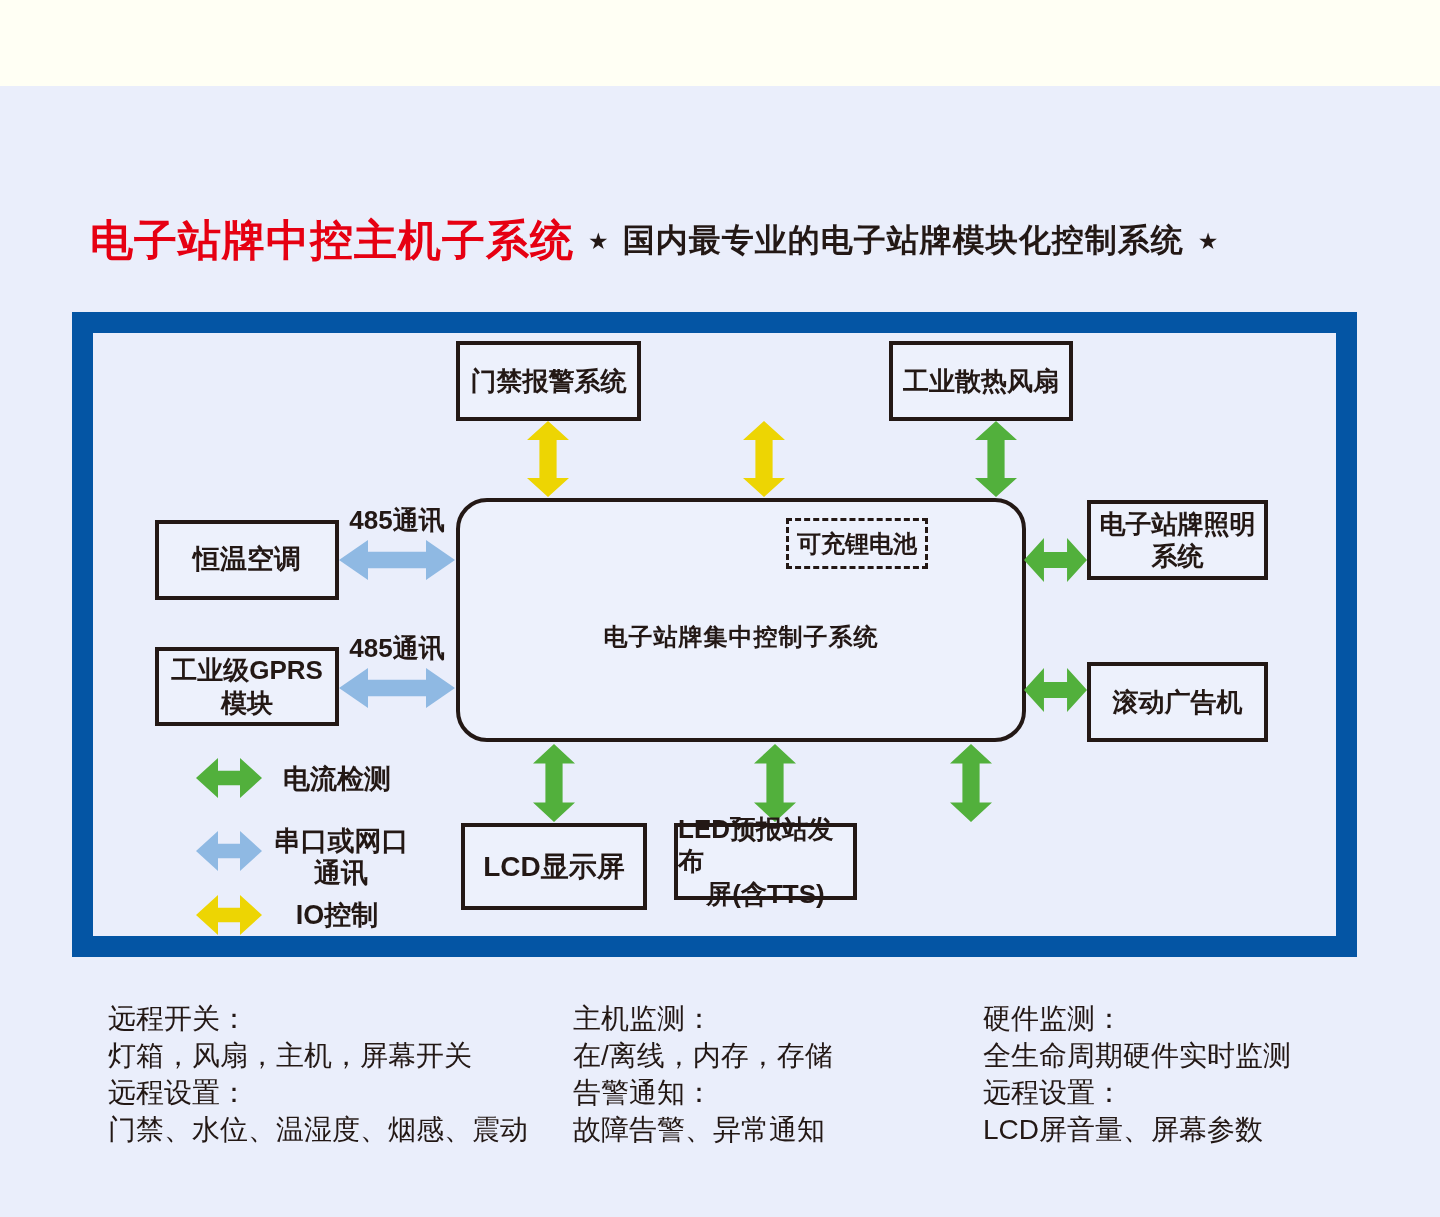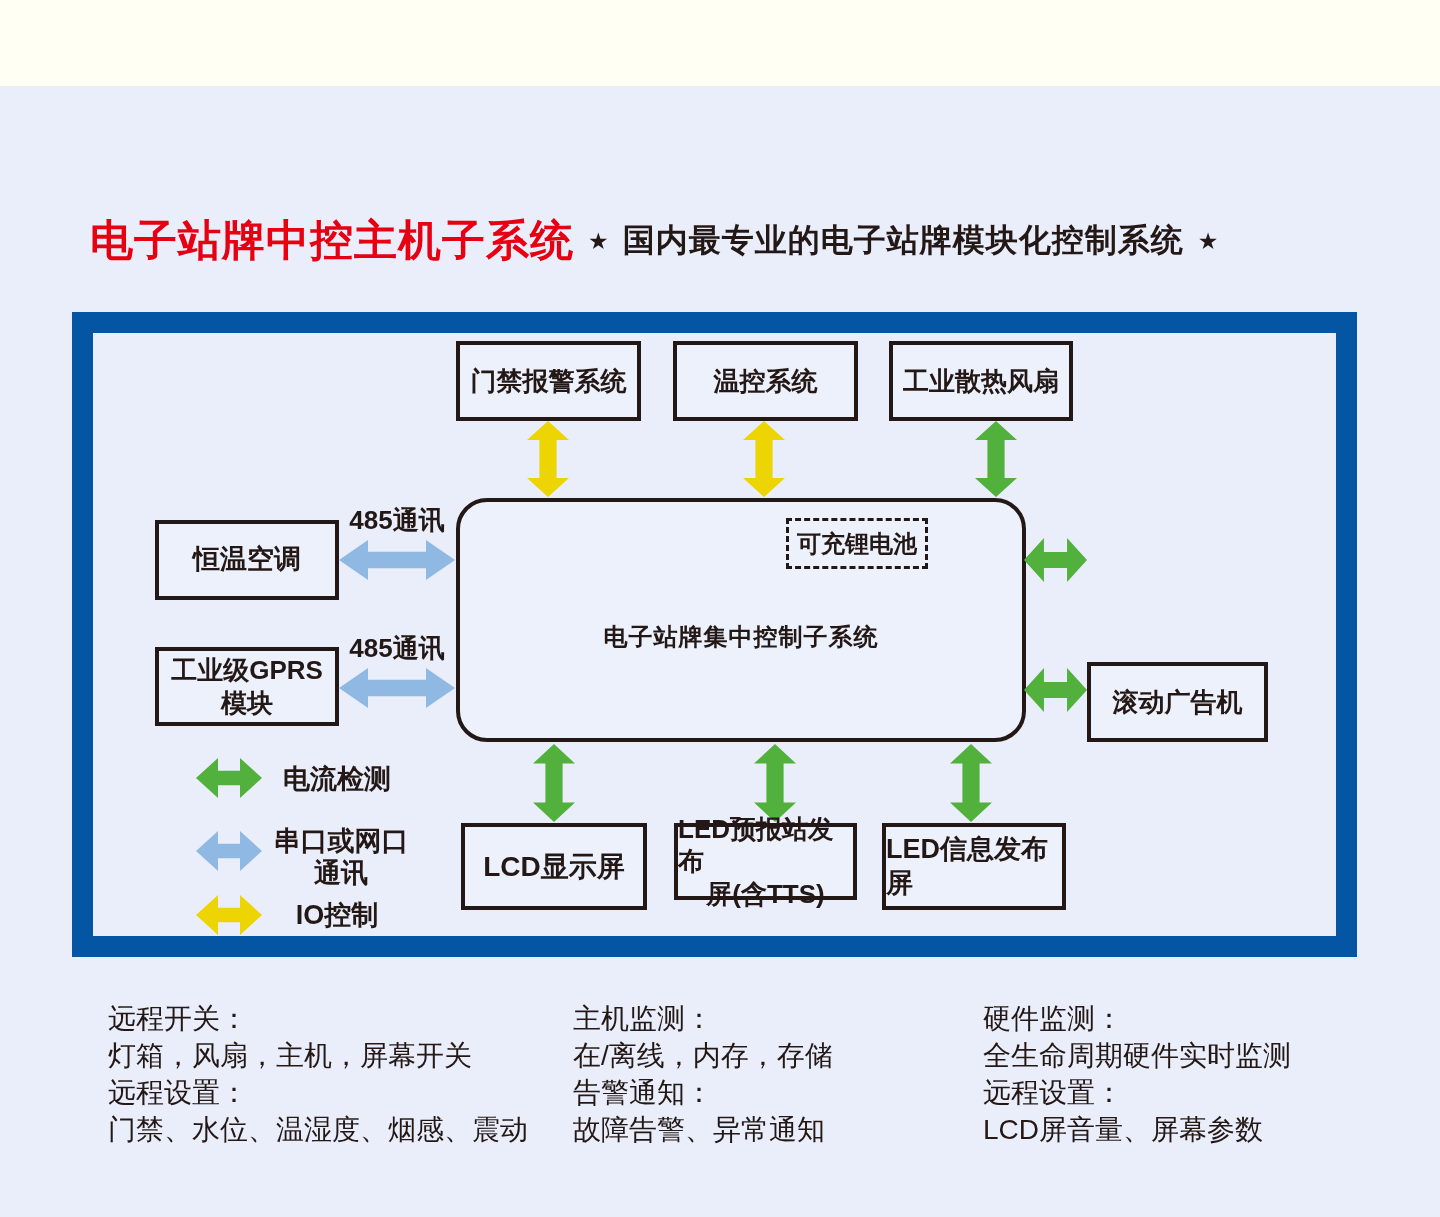--- a/index.html
+++ b/index.html
@@ -106,23 +106,20 @@
     <span class="star">★</span>
     <span class="subtitle">国内最专业的电子站牌模块化控制系统</span>
     <span class="star">★</span>
   </div>
 
   <div class="frame" style="border-color: rgb(4, 85, 164);"></div>
 
   <div class="node" style="left:456px;top:341px;width:185px;height:80px">
     <span>门禁报警系统</span>
   </div>
-  <div class="node" style="left:673px;top:341px;width:185px;height:80px">
-    <span>温控系统</span>
-  </div>
   <div class="node" style="left:889px;top:341px;width:184px;height:80px">
     <span>工业散热风扇</span>
   </div>
 
   <svg class="arrow" style="left:527px;top:421px;width:42px;height:76px" viewBox="0 0 44 120" preserveAspectRatio="none">
     <polygon points="22,0 44,30 31,30 31,90 44,90 22,120 0,90 13,90 13,30 0,30" fill="#EDD503"></polygon>
   </svg>
   <svg class="arrow" style="left:743px;top:421px;width:42px;height:76px" viewBox="0 0 44 120" preserveAspectRatio="none">
     <polygon points="22,0 44,30 31,30 31,90 44,90 22,120 0,90 13,90 13,30 0,30" fill="#EDD503"></polygon>
   </svg>
@@ -150,20 +147,24 @@
     <polygon points="0,22 30,0 30,13 90,13 90,0 120,22 90,44 90,31 30,31 30,44" fill="#8FB9E3"></polygon>
   </svg>
   <div class="link-label" style="left:339px;top:631px;width:116px">485通讯</div>
   <svg class="arrow" style="left:339px;top:668px;width:116px;height:40px" viewBox="0 0 120 44" preserveAspectRatio="none">
     <polygon points="0,22 30,0 30,13 90,13 90,0 120,22 90,44 90,31 30,31 30,44" fill="#8FB9E3"></polygon>
   </svg>
 
   <svg class="arrow" style="left:1024px;top:538px;width:63px;height:44px" viewBox="0 0 120 44" preserveAspectRatio="none">
     <polygon points="0,22 38,0 38,14 82,14 82,0 120,22 82,44 82,30 38,30 38,44" fill="#52B03C"></polygon>
   </svg>
+  <div class="node" style="left:1087px;top:500px;width:181px;height:80px">
+    <span>电子站牌照明</span>
+    <span>系统</span>
+  </div>
   <svg class="arrow" style="left:1024px;top:668px;width:63px;height:44px" viewBox="0 0 120 44" preserveAspectRatio="none">
     <polygon points="0,22 38,0 38,14 82,14 82,0 120,22 82,44 82,30 38,30 38,44" fill="#52B03C"></polygon>
   </svg>
   <div class="node" style="left:1087px;top:662px;width:181px;height:80px">
     <span>滚动广告机</span>
   </div>
 
   <svg class="arrow" style="left:533px;top:744px;width:42px;height:78px" viewBox="0 0 44 120" preserveAspectRatio="none">
     <polygon points="22,0 44,30 31,30 31,90 44,90 22,120 0,90 13,90 13,30 0,30" fill="#52B03C"></polygon>
   </svg>
@@ -173,23 +174,20 @@
   <svg class="arrow" style="left:950px;top:744px;width:42px;height:78px" viewBox="0 0 44 120" preserveAspectRatio="none">
     <polygon points="22,0 44,30 31,30 31,90 44,90 22,120 0,90 13,90 13,30 0,30" fill="#52B03C"></polygon>
   </svg>
 
   <div class="node" style="left:461px;top:823px;width:186px;height:87px;font-size:28px">
     <span>LCD显示屏</span>
   </div>
   <div class="node" style="left:674px;top:823px;width:183px;height:77px">
     <span>LED预报站发布</span>
     <span>屏(含TTS)</span>
-  </div>
-  <div class="node" style="left:882px;top:823px;width:184px;height:87px;font-size:27px">
-    <span>LED信息发布屏</span>
   </div>
 
   <svg class="arrow" style="left:196px;top:758px;width:66px;height:40px" viewBox="0 0 120 44" preserveAspectRatio="none">
     <polygon points="0,22 40,0 40,14 80,14 80,0 120,22 80,44 80,30 40,30 40,44" fill="#52B03C"></polygon>
   </svg>
   <div class="legend-label" style="left:282px;top:764px;width:110px">电流检测</div>
 
   <svg class="arrow" style="left:196px;top:831px;width:66px;height:40px" viewBox="0 0 120 44" preserveAspectRatio="none">
     <polygon points="0,22 40,0 40,14 80,14 80,0 120,22 80,44 80,30 40,30 40,44" fill="#8FB9E3"></polygon>
   </svg>

